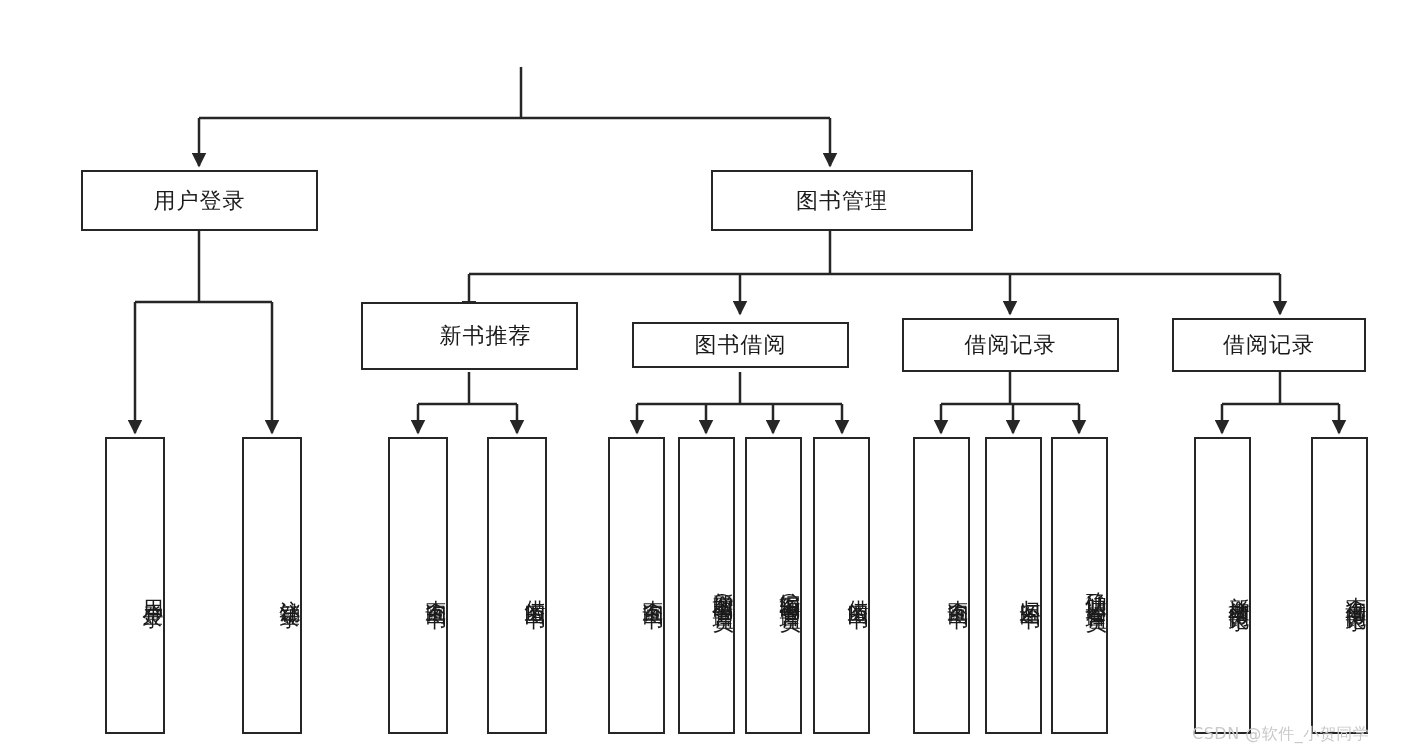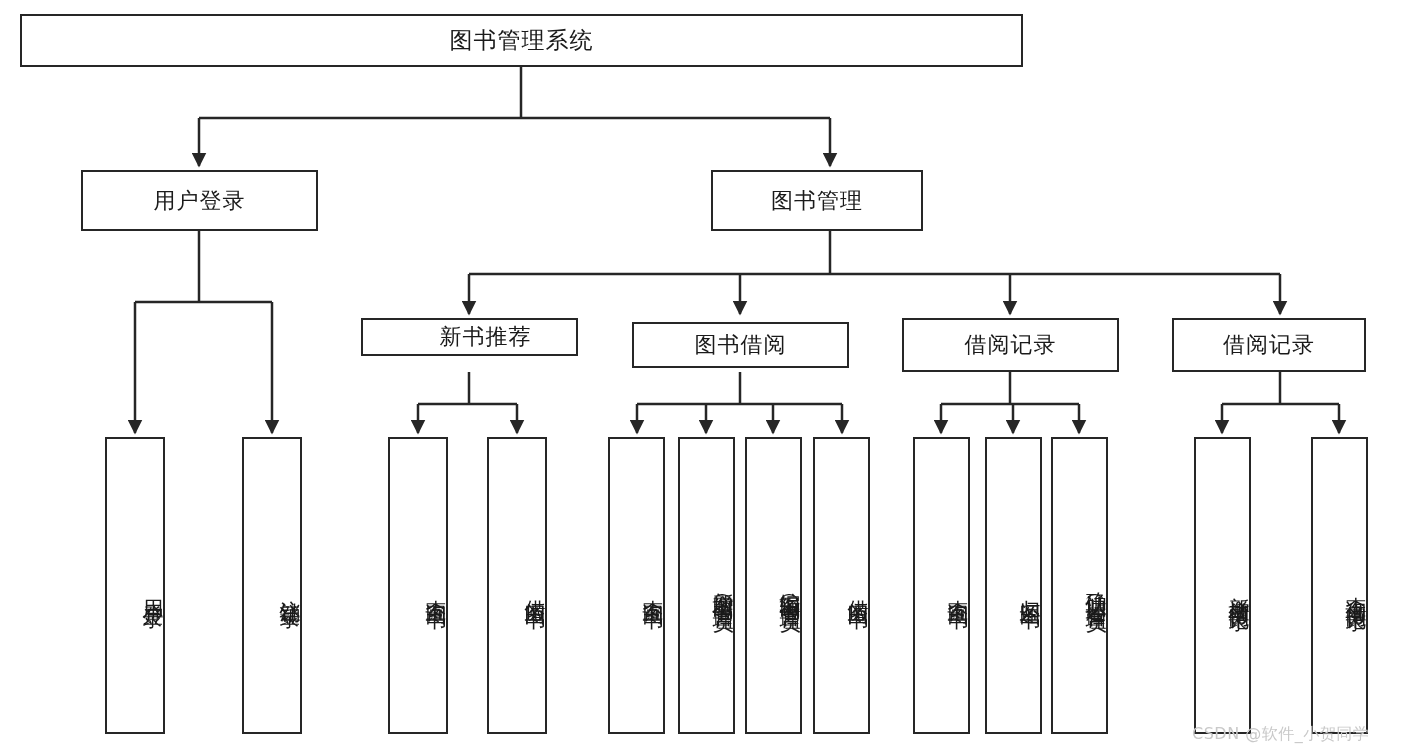--- a/index.html
+++ b/index.html
@@ -112,35 +112,32 @@
       <path d="M 1013 404 L 1013 433" marker-end="url(#arrow)"></path>
       <path d="M 1079 404 L 1079 433" marker-end="url(#arrow)"></path>
 
       <path d="M 1280 372 L 1280 404"></path>
       <path d="M 1222 404 L 1339 404"></path>
       <path d="M 1222 404 L 1222 433" marker-end="url(#arrow)"></path>
       <path d="M 1339 404 L 1339 433" marker-end="url(#arrow)"></path>
     </g>
   </svg>
 
-  <div class="node node-h node-root" id="root-node" style="left: 20px; top: 14px; width: 1003px; height: 53px;">
-    <span>图书管理系统</span>
-  </div>
 
   <div id="level2-container">
       <div class="node node-h" style="left: 81px; top: 170px; width: 237px; height: 61px;">
         <span>用户登录</span>
       </div>
-      <div class="node node-h" style="left: 711px; top: 170px; width: 212px; height: 61px;">
+      <div class="node node-h" style="left: 711px; top: 170px; width: 262px; height: 61px;">
         <span>图书管理</span>
       </div>
     </div>
 
   <div id="level3-container">
-      <div class="node node-h" style="left: 361px; top: 318px; width: 217px; height: 38px; padding-left: 32px;">
+      <div class="node node-h" style="left: 361px; top: 302px; width: 217px; height: 68px; padding-left: 32px;">
         <span>新书推荐</span>
       </div>
       <div class="node node-h" style="left: 632px; top: 322px; width: 217px; height: 46px;">
         <span>图书借阅</span>
       </div>
       <div class="node node-h" style="left: 902px; top: 318px; width: 217px; height: 54px;">
         <span>借阅记录</span>
       </div>
       <div class="node node-h" style="left: 1172px; top: 318px; width: 194px; height: 54px; text-align: right;">
         <span>借阅记录</span>

